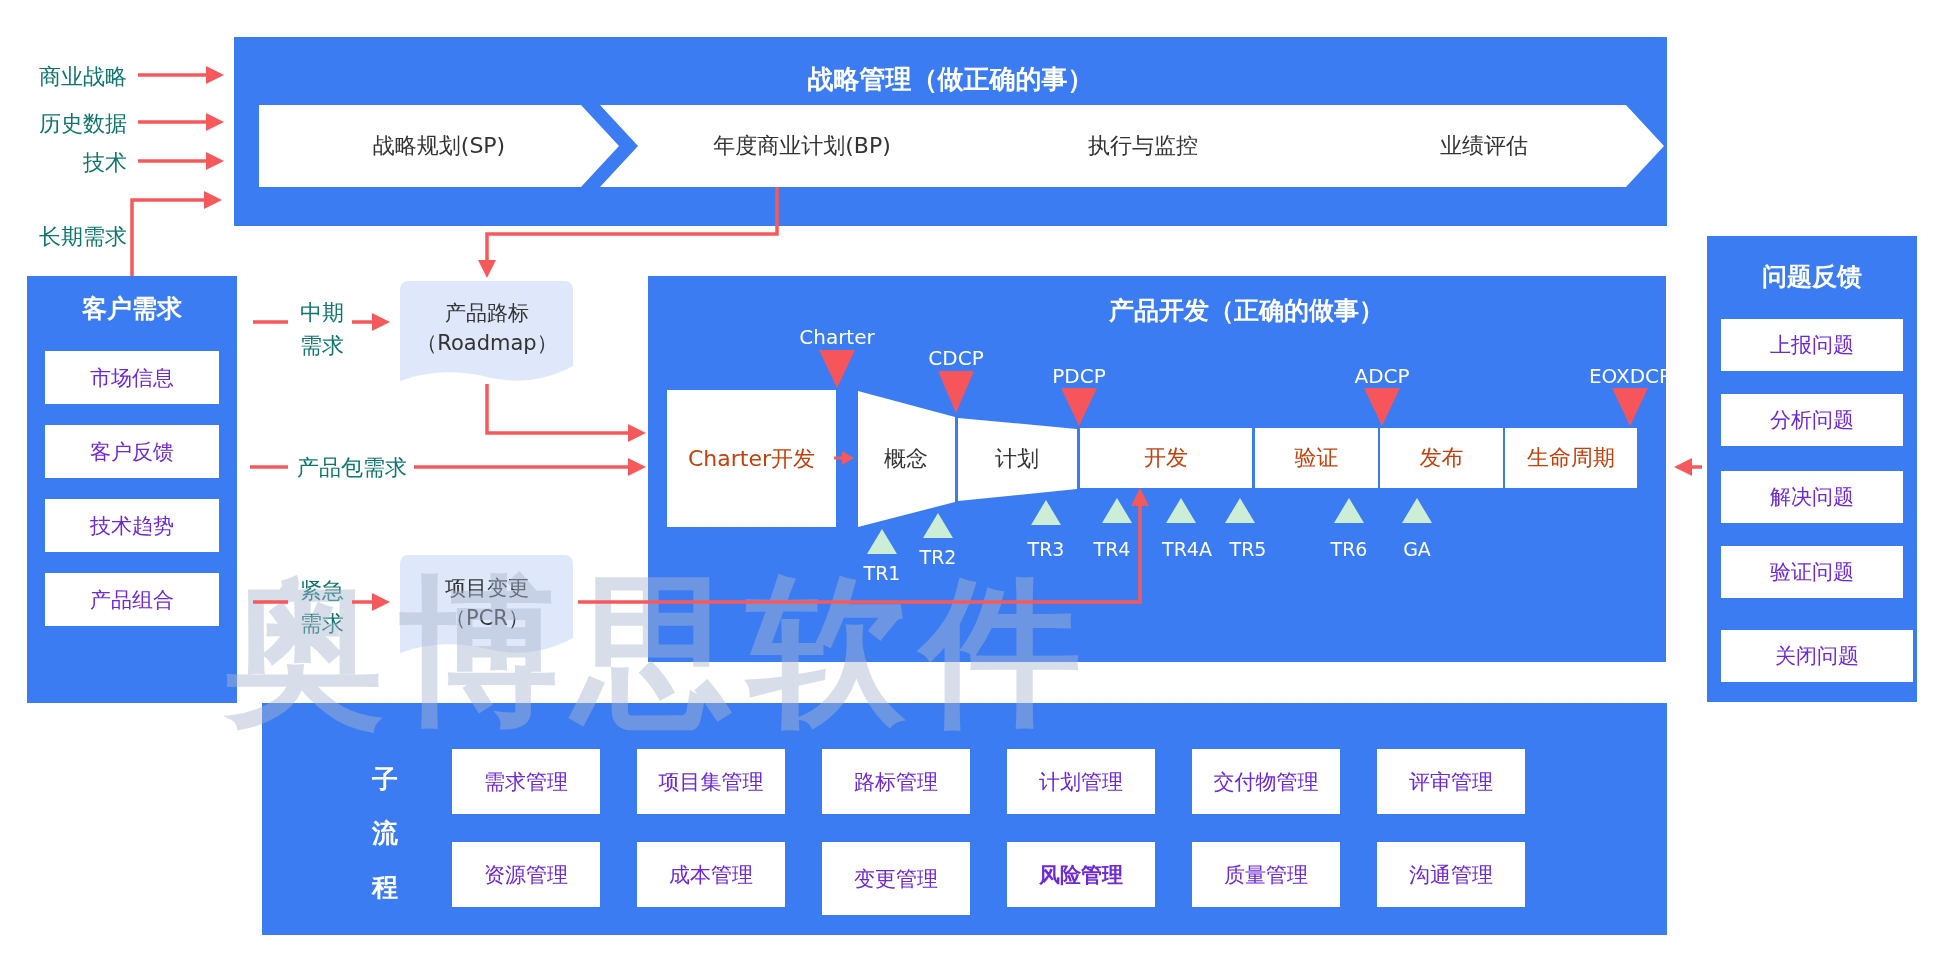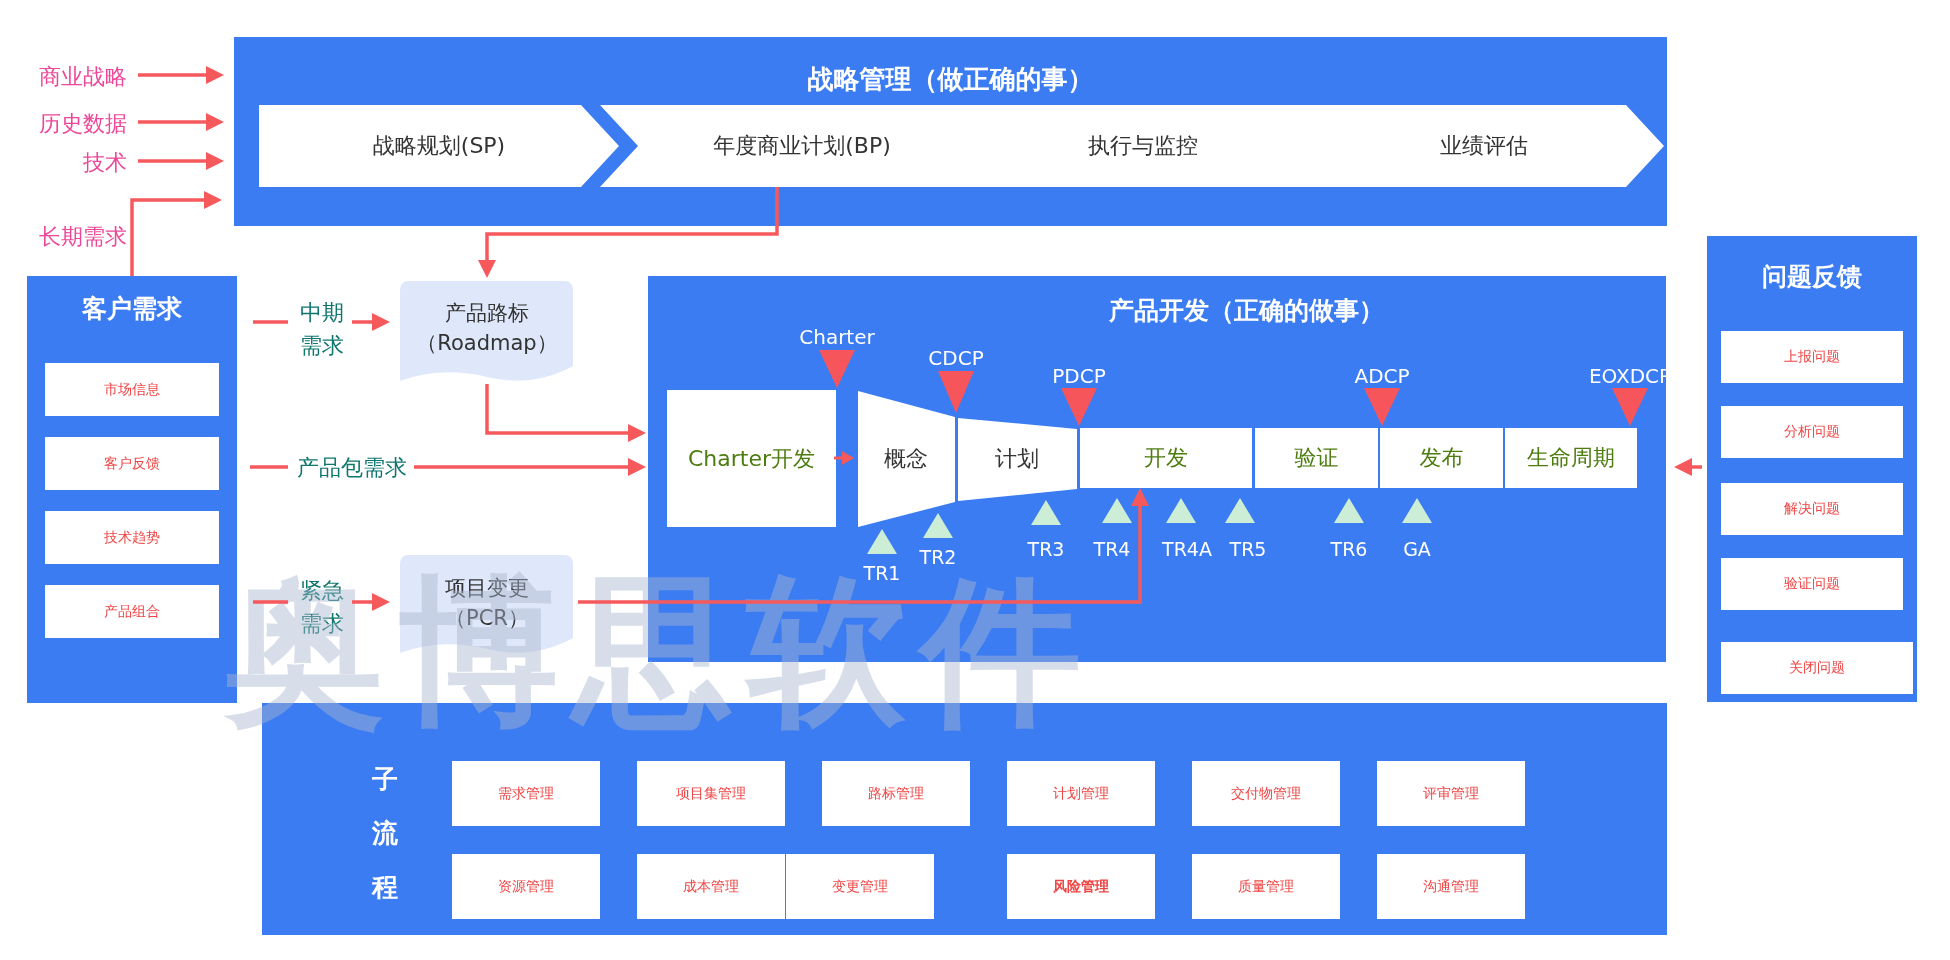--- a/index.html
+++ b/index.html
@@ -1,30 +1,30 @@
 <!DOCTYPE html>
 <html><head>
 <meta charset="utf-8">
 <style>
   html,body{margin:0;padding:0;background:#fff;}
   #canvas{position:relative;width:1950px;height:960px;background:#ffffff;overflow:hidden;
           font-family:"DejaVu Sans","Liberation Sans",sans-serif;color:#333;}
   .abs{position:absolute;}
   .blue-box{position:absolute;background:#3B7CF3;}
   .white-item{position:absolute;background:#ffffff;display:flex;align-items:center;justify-content:center;
-              font-size:14px;color:#ef4444;margin-top:12px;}
+              font-size:21px;color:#6d28d9;}
   .box-title{position:absolute;color:#ffffff;font-weight:bold;text-align:center;}
   .tag{position:absolute;transform:translate(-50%,-50%);white-space:nowrap;}
-  .input-label{position:absolute;width:112px;text-align:right;font-size:22px;color:#ec4899;}
+  .input-label{position:absolute;width:112px;text-align:right;font-size:22px;color:#0f766e;}
   .chevron{position:absolute;top:105px;height:82px;background:#ffffff;display:flex;align-items:center;
            justify-content:center;font-size:22px;color:#333;}
   .chev-first{clip-path:polygon(0 0, calc(100% - 38px) 0, 100% 50%, calc(100% - 38px) 100%, 0 100%);}
   .chev-mid{clip-path:polygon(0 0, calc(100% - 38px) 0, 100% 50%, calc(100% - 38px) 100%, 0 100%, 38px 50%);padding-left:22px;}
   .stage-rect{position:absolute;background:#fff;display:flex;align-items:center;justify-content:center;
-              font-size:22px;color:#4d7c0f;}
+              font-size:22px;color:#c2410c;}
   .milestone-label{position:absolute;transform:translate(-50%,-50%);color:#fff;font-size:20px;white-space:nowrap;}
   .tr-label{position:absolute;transform:translate(-50%,-50%);color:#fff;font-size:19px;white-space:nowrap;}
   .flow-label{position:absolute;transform:translate(-50%,-50%);font-size:22px;color:#0f766e;text-align:center;line-height:33px;white-space:nowrap;}
   .doc-text{position:absolute;transform:translate(-50%,-50%);font-size:21px;color:#333;white-space:nowrap;}
   #watermark{position:absolute;left:225px;top:572px;font-size:160px;font-weight:800;line-height:1;
              letter-spacing:14px;color:rgba(168,182,206,0.45);z-index:4;white-space:nowrap;}
   #under-svg{position:absolute;left:0;top:0;z-index:2;pointer-events:none;}
   #over-svg{position:absolute;left:0;top:0;z-index:5;pointer-events:none;}
   .z1{z-index:1}.z3{z-index:3}
   .vert-char{width:32px;height:54px;display:flex;align-items:center;justify-content:center;
@@ -110,21 +110,21 @@
     <div class="vert-char">程</div>
   </div>
   <div class="white-item z3" style="left:452px;top:749px;width:148px;height:65px;">需求管理</div>
   <div class="white-item z3" style="left:637px;top:749px;width:148px;height:65px;">项目集管理</div>
   <div class="white-item z3" style="left:822px;top:749px;width:148px;height:65px;">路标管理</div>
   <div class="white-item z3" style="left:1007px;top:749px;width:148px;height:65px;">计划管理</div>
   <div class="white-item z3" style="left:1192px;top:749px;width:148px;height:65px;">交付物管理</div>
   <div class="white-item z3" style="left:1377px;top:749px;width:148px;height:65px;">评审管理</div>
   <div class="white-item z3" style="left:452px;top:842px;width:148px;height:65px;">资源管理</div>
   <div class="white-item z3" style="left:637px;top:842px;width:148px;height:65px;">成本管理</div>
-  <div class="white-item z3" style="left:786px;top:842px;width:148px;height:65px;">变更管理</div>
+  <div class="white-item z3" style="left:822px;top:842px;width:148px;height:73px;">变更管理</div>
   <div class="white-item z3" style="left:1007px;top:842px;width:148px;height:65px;font-weight:bold;">风险管理</div>
   <div class="white-item z3" style="left:1192px;top:842px;width:148px;height:65px;">质量管理</div>
   <div class="white-item z3" style="left:1377px;top:842px;width:148px;height:65px;">沟通管理</div>
 
   <div id="watermark">奥博思软件</div>
 
   <svg id="under-svg" width="1950" height="960" viewBox="0 0 1950 960">
     <path d="M400,290 Q400,281 409,281 L564,281 Q573,281 573,290 L573,366 Q533,388 487,377 Q441,366 400,381 Z" fill="#DFE8FA"></path>
     <path d="M400,564 Q400,555 409,555 L564,555 Q573,555 573,564 L573,638 Q533,660 487,649 Q441,638 400,653 Z" fill="#DFE8FA"></path>
     <polygon points="858,391 955,417 955,502 858,527" fill="#ffffff"></polygon>

